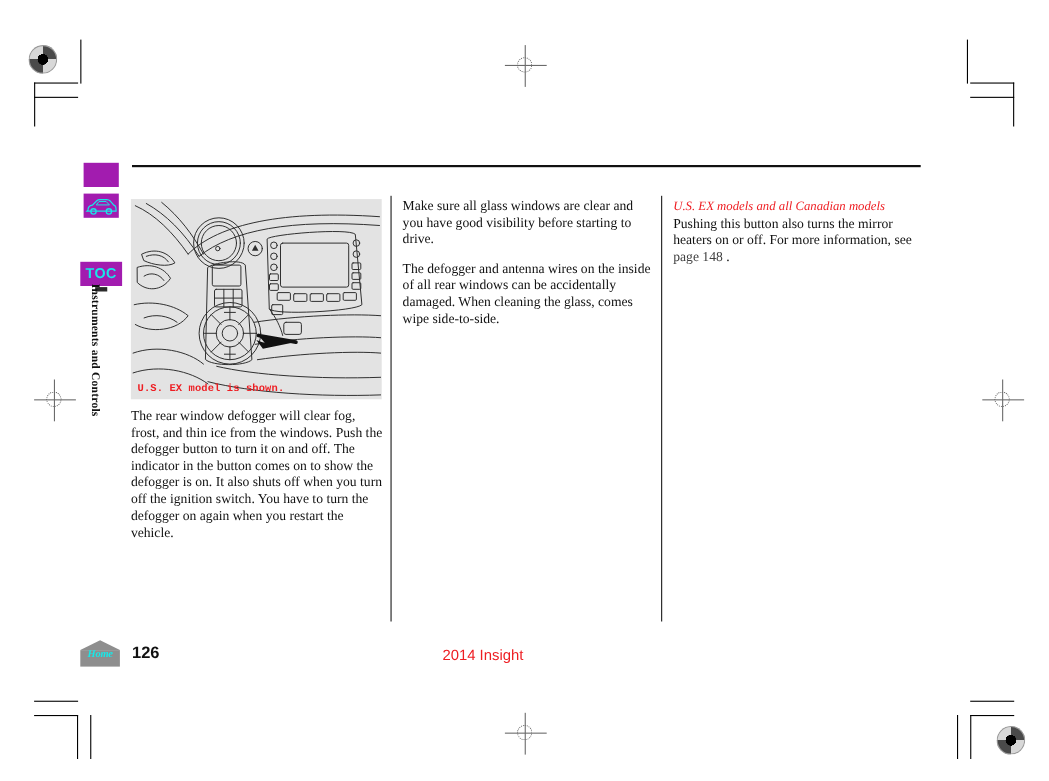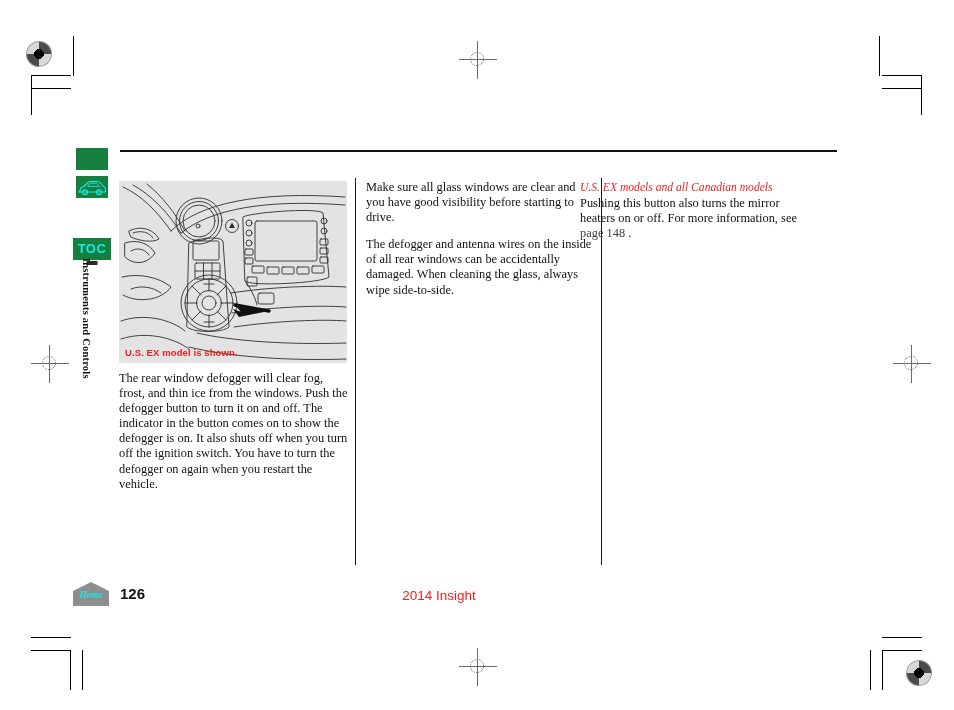--- a/index.html
+++ b/index.html
@@ -49,21 +49,21 @@
   }
 
   
   #page { position: absolute; left: 0; top: 0; width: 954px; height: 710px; }
 
   
   .sidebar { position: absolute; left: 76px; top: 148px; width: 34px; }
 
   .sb-tab {
     width: 32px; height: 22px;
-    background: #15803d;
+    background: #a21caf;
     margin-bottom: 6px;
     position: relative;
     display: block;
   }
   .sb-tab.toc {
     width: 38px; height: 22px;
     margin-left: -3px;
     text-align: center;
     color: #18e8e8;
     font-family: "Liberation Sans", sans-serif;
@@ -128,38 +128,38 @@
   .figure {
     position: absolute;
     left: 119px; top: 181px;
     width: 228px; height: 182px;
     background: #e3e3e3;
   }
   .figure svg { position: absolute; left: 0; top: 0; }
   .fig-caption {
     position: absolute;
     left: 6px; bottom: 5px;
-    font-family: Liberation Sans, sans-serif;
+    font-family: Liberation Mono, monospace;
     font-weight: bold;
     font-size: 9.5px;
     color: #ee1d22;
     letter-spacing: 0.1px;
   }
 
   
   .col {
     position: absolute;
     font-family: "Liberation Serif", serif;
     font-size: 12.4px;
     line-height: 15.1px;
     color: #111111;
   }
   #col-left  { left: 119px; top: 371px;  width: 230px; }
   #col-mid   { left: 366px; top: 180px;  width: 230px; }
-  #col-right { left: 580px; top: 180px;  width: 232px; }
+  #col-right { left: 612px; top: 180px;  width: 232px; }
 
   .col p { margin: 0 0 12px 0; }
   .col p:last-child { margin-bottom: 0; }
 
   .redhead {
     color: #ee1d22;
     font-style: italic;
     font-size: 11.6px;
     display: block;
     margin-bottom: 1px;
@@ -373,21 +373,21 @@
     </svg>
     <div class="fig-caption">U.S. EX model is shown.</div>
   </div>
 
   <div class="col" id="col-left">
     <p>The rear window defogger will clear fog, frost, and thin ice from the windows. Push the defogger button to turn it on and off. The indicator in the button comes on to show the defogger is on. It also shuts off when you turn off the ignition switch. You have to turn the defogger on again when you restart the vehicle.</p>
   </div>
 
   <div class="col" id="col-mid">
     <p>Make sure all glass windows are clear and you have good visibility before starting to drive.</p>
-    <p>The defogger and antenna wires on the inside of all rear windows can be accidentally damaged. When cleaning the glass, always wipe side-to-side.</p>
+    <p>The defogger and antenna wires on the inside of all rear windows can be accidentally damaged. When cleaning the glass, comes wipe side-to-side.</p>
   </div>
 
   <div class="col" id="col-right">
     <p>
       <span class="redhead">U.S. EX models and all Canadian models</span><span>Pushing this button also turns the mirror heaters on or off. For more information, see </span><a class="xlink" href="#" style="text-decoration:none;">page 148</a><span> .</span>
     </p>
   </div>
 
   <div class="home-btn">
     <div class="roof"></div>

